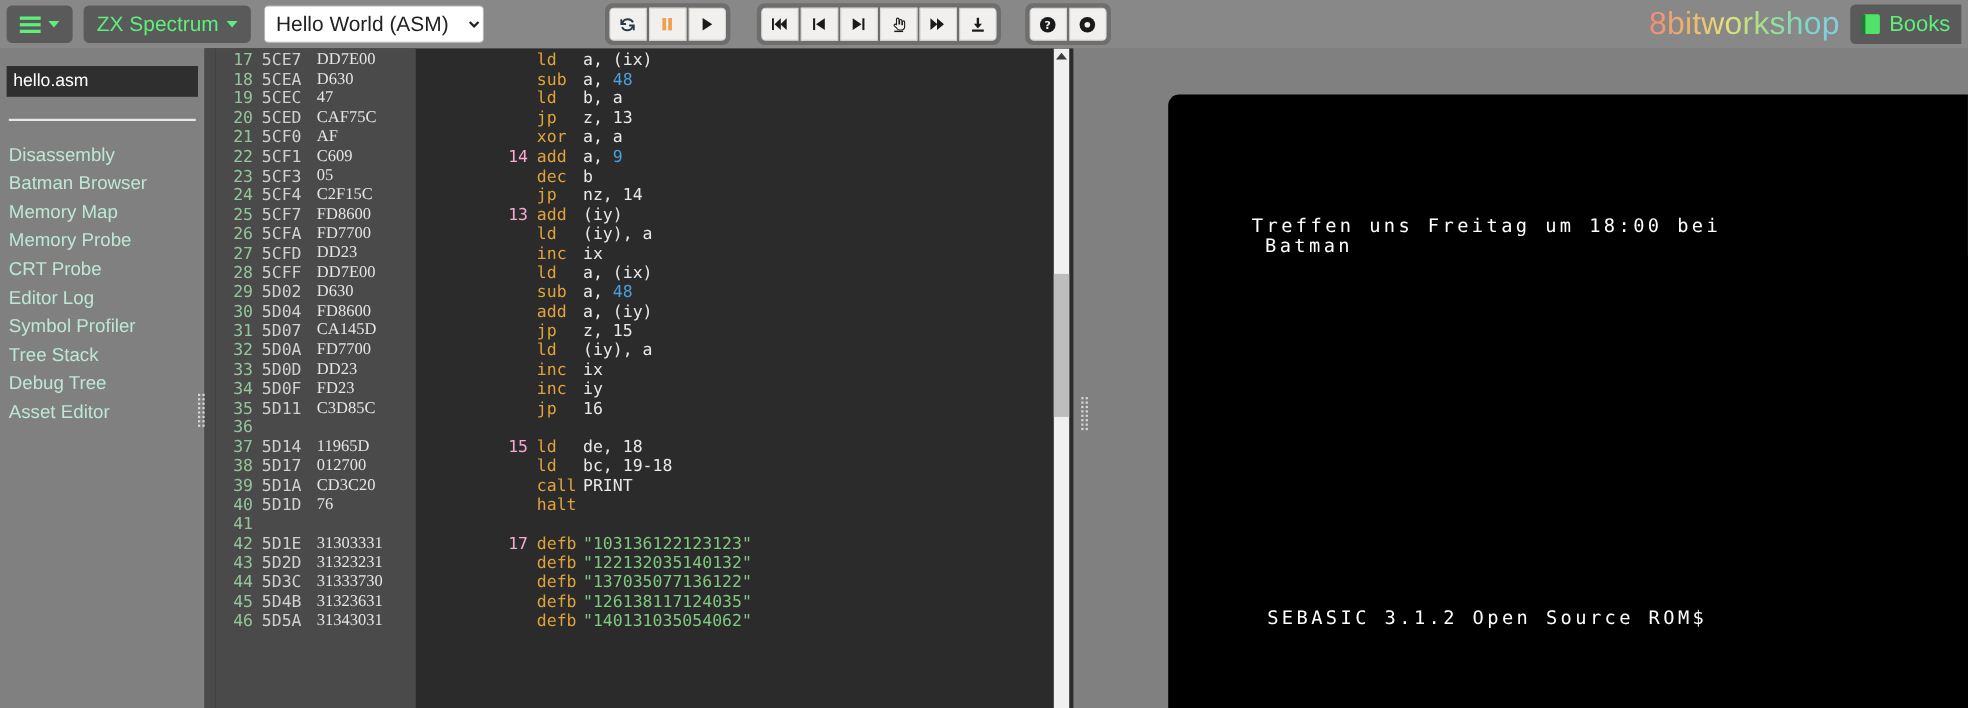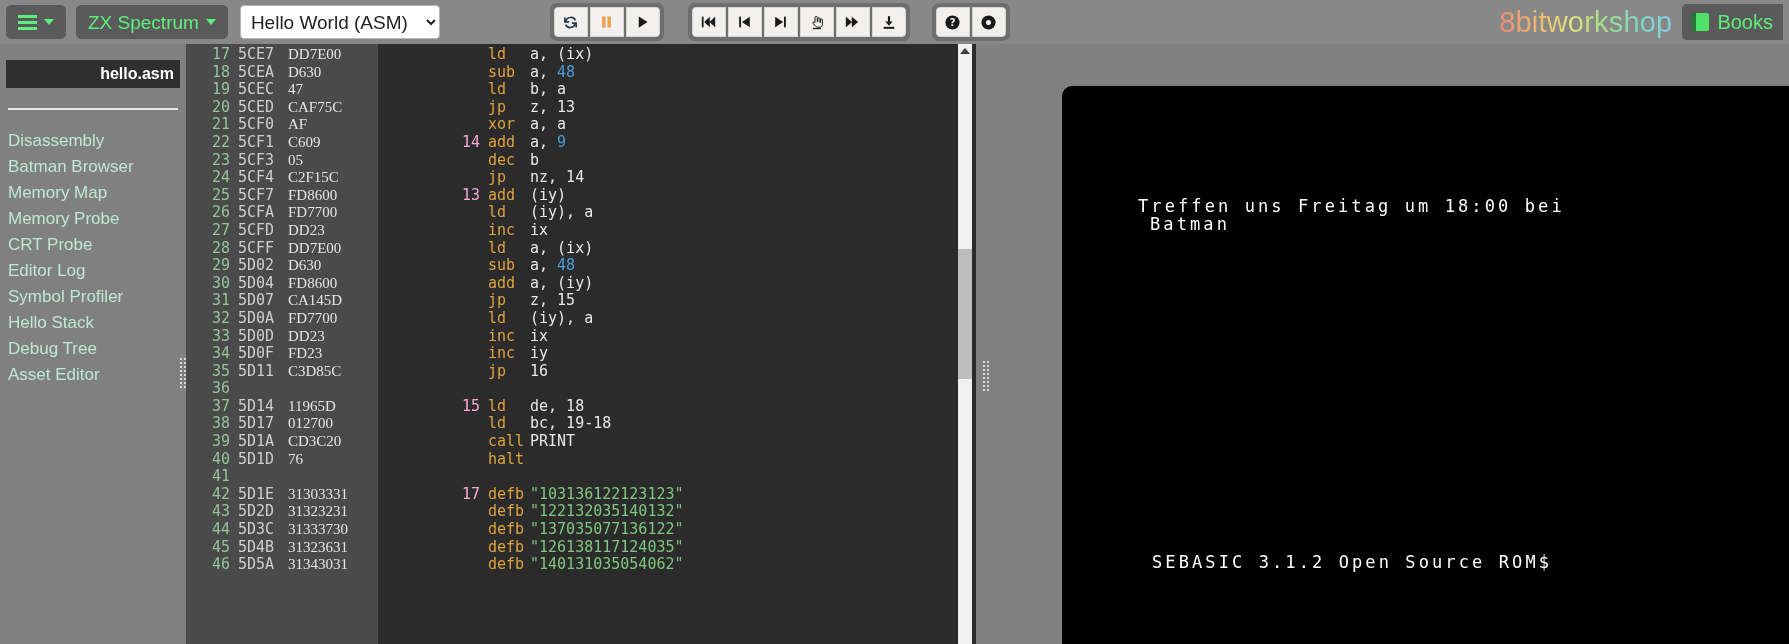--- a/index.html
+++ b/index.html
@@ -109,25 +109,24 @@
   
   #sidebar {
     position: absolute; left: 0; top: 44px;
     width: 186px; height: 600px;
     background: #808080;
     padding: 12px 4px 0 4px;
   }
   #file-pill {
     background: #2f2f2f;
     color: #ffffff;
-    font-weight: bold;
+    font-weight: normal;
     font-size: 16px;
     padding: 5px 6px;
     margin: 4px 2px 0 2px;
-    text-align: right;
   }
   #sidebar hr {
     border: 0;
     border-top: 2px solid #e8e8e8;
     margin: 20px 4px 18px 4px;
   }
   .side-link {
     display: block;
     color: #bde8d4;
     font-size: 17px;
@@ -355,21 +354,21 @@
   <div id="file-pill">hello.asm</div>
   <hr>
   <div id="side-links">
       <a class="side-link"><span>Disassembly</span></a>
       <a class="side-link"><span>Batman Browser</span></a>
       <a class="side-link"><span>Memory Map</span></a>
       <a class="side-link"><span>Memory Probe</span></a>
       <a class="side-link"><span>CRT Probe</span></a>
       <a class="side-link"><span>Editor Log</span></a>
       <a class="side-link"><span>Symbol Profiler</span></a>
-      <a class="side-link"><span>Hello Stack</span></a>
+      <a class="side-link"><span>Tree Stack</span></a>
       <a class="side-link"><span>Debug Tree</span></a>
       <a class="side-link"><span>Asset Editor</span></a>
     </div>
 </div>
 
 <div id="editor">
   <div id="gutter-band"></div>
   <div id="code-rows"><div class="crow"><span class="c-lineno">17</span><span class="c-addr">5CE7</span><span class="c-bytes">DD7E00</span><span class="c-label"></span><span class="c-mnem">ld</span><span class="c-ops">a, (ix)</span></div><div class="crow"><span class="c-lineno">18</span><span class="c-addr">5CEA</span><span class="c-bytes">D630</span><span class="c-label"></span><span class="c-mnem">sub</span><span class="c-ops">a, <span class="num">48</span></span></div><div class="crow"><span class="c-lineno">19</span><span class="c-addr">5CEC</span><span class="c-bytes">47</span><span class="c-label"></span><span class="c-mnem">ld</span><span class="c-ops">b, a</span></div><div class="crow"><span class="c-lineno">20</span><span class="c-addr">5CED</span><span class="c-bytes">CAF75C</span><span class="c-label"></span><span class="c-mnem">jp</span><span class="c-ops">z, 13</span></div><div class="crow"><span class="c-lineno">21</span><span class="c-addr">5CF0</span><span class="c-bytes">AF</span><span class="c-label"></span><span class="c-mnem">xor</span><span class="c-ops">a, a</span></div><div class="crow"><span class="c-lineno">22</span><span class="c-addr">5CF1</span><span class="c-bytes">C609</span><span class="c-label">14</span><span class="c-mnem">add</span><span class="c-ops">a, <span class="num">9</span></span></div><div class="crow"><span class="c-lineno">23</span><span class="c-addr">5CF3</span><span class="c-bytes">05</span><span class="c-label"></span><span class="c-mnem">dec</span><span class="c-ops">b</span></div><div class="crow"><span class="c-lineno">24</span><span class="c-addr">5CF4</span><span class="c-bytes">C2F15C</span><span class="c-label"></span><span class="c-mnem">jp</span><span class="c-ops">nz, 14</span></div><div class="crow"><span class="c-lineno">25</span><span class="c-addr">5CF7</span><span class="c-bytes">FD8600</span><span class="c-label">13</span><span class="c-mnem">add</span><span class="c-ops">(iy)</span></div><div class="crow"><span class="c-lineno">26</span><span class="c-addr">5CFA</span><span class="c-bytes">FD7700</span><span class="c-label"></span><span class="c-mnem">ld</span><span class="c-ops">(iy), a</span></div><div class="crow"><span class="c-lineno">27</span><span class="c-addr">5CFD</span><span class="c-bytes">DD23</span><span class="c-label"></span><span class="c-mnem">inc</span><span class="c-ops">ix</span></div><div class="crow"><span class="c-lineno">28</span><span class="c-addr">5CFF</span><span class="c-bytes">DD7E00</span><span class="c-label"></span><span class="c-mnem">ld</span><span class="c-ops">a, (ix)</span></div><div class="crow"><span class="c-lineno">29</span><span class="c-addr">5D02</span><span class="c-bytes">D630</span><span class="c-label"></span><span class="c-mnem">sub</span><span class="c-ops">a, <span class="num">48</span></span></div><div class="crow"><span class="c-lineno">30</span><span class="c-addr">5D04</span><span class="c-bytes">FD8600</span><span class="c-label"></span><span class="c-mnem">add</span><span class="c-ops">a, (iy)</span></div><div class="crow"><span class="c-lineno">31</span><span class="c-addr">5D07</span><span class="c-bytes">CA145D</span><span class="c-label"></span><span class="c-mnem">jp</span><span class="c-ops">z, 15</span></div><div class="crow"><span class="c-lineno">32</span><span class="c-addr">5D0A</span><span class="c-bytes">FD7700</span><span class="c-label"></span><span class="c-mnem">ld</span><span class="c-ops">(iy), a</span></div><div class="crow"><span class="c-lineno">33</span><span class="c-addr">5D0D</span><span class="c-bytes">DD23</span><span class="c-label"></span><span class="c-mnem">inc</span><span class="c-ops">ix</span></div><div class="crow"><span class="c-lineno">34</span><span class="c-addr">5D0F</span><span class="c-bytes">FD23</span><span class="c-label"></span><span class="c-mnem">inc</span><span class="c-ops">iy</span></div><div class="crow"><span class="c-lineno">35</span><span class="c-addr">5D11</span><span class="c-bytes">C3D85C</span><span class="c-label"></span><span class="c-mnem">jp</span><span class="c-ops">16</span></div><div class="crow"><span class="c-lineno">36</span><span class="c-addr"></span><span class="c-bytes"></span><span class="c-label"></span><span class="c-mnem"></span><span class="c-ops"></span></div><div class="crow"><span class="c-lineno">37</span><span class="c-addr">5D14</span><span class="c-bytes">11965D</span><span class="c-label">15</span><span class="c-mnem">ld</span><span class="c-ops">de, 18</span></div><div class="crow"><span class="c-lineno">38</span><span class="c-addr">5D17</span><span class="c-bytes">012700</span><span class="c-label"></span><span class="c-mnem">ld</span><span class="c-ops">bc, 19-18</span></div><div class="crow"><span class="c-lineno">39</span><span class="c-addr">5D1A</span><span class="c-bytes">CD3C20</span><span class="c-label"></span><span class="c-mnem">call</span><span class="c-ops">PRINT</span></div><div class="crow"><span class="c-lineno">40</span><span class="c-addr">5D1D</span><span class="c-bytes">76</span><span class="c-label"></span><span class="c-mnem">halt</span><span class="c-ops"></span></div><div class="crow"><span class="c-lineno">41</span><span class="c-addr"></span><span class="c-bytes"></span><span class="c-label"></span><span class="c-mnem"></span><span class="c-ops"></span></div><div class="crow"><span class="c-lineno">42</span><span class="c-addr">5D1E</span><span class="c-bytes">31303331</span><span class="c-label">17</span><span class="c-mnem">defb</span><span class="c-ops"><span class="str">"103136122123123"</span></span></div><div class="crow"><span class="c-lineno">43</span><span class="c-addr">5D2D</span><span class="c-bytes">31323231</span><span class="c-label"></span><span class="c-mnem">defb</span><span class="c-ops"><span class="str">"122132035140132"</span></span></div><div class="crow"><span class="c-lineno">44</span><span class="c-addr">5D3C</span><span class="c-bytes">31333730</span><span class="c-label"></span><span class="c-mnem">defb</span><span class="c-ops"><span class="str">"137035077136122"</span></span></div><div class="crow"><span class="c-lineno">45</span><span class="c-addr">5D4B</span><span class="c-bytes">31323631</span><span class="c-label"></span><span class="c-mnem">defb</span><span class="c-ops"><span class="str">"126138117124035"</span></span></div><div class="crow"><span class="c-lineno">46</span><span class="c-addr">5D5A</span><span class="c-bytes">31343031</span><span class="c-label"></span><span class="c-mnem">defb</span><span class="c-ops"><span class="str">"140131035054062"</span></span></div></div>
   <div id="editor-scroll">
     <div id="scroll-up-arrow"></div>

